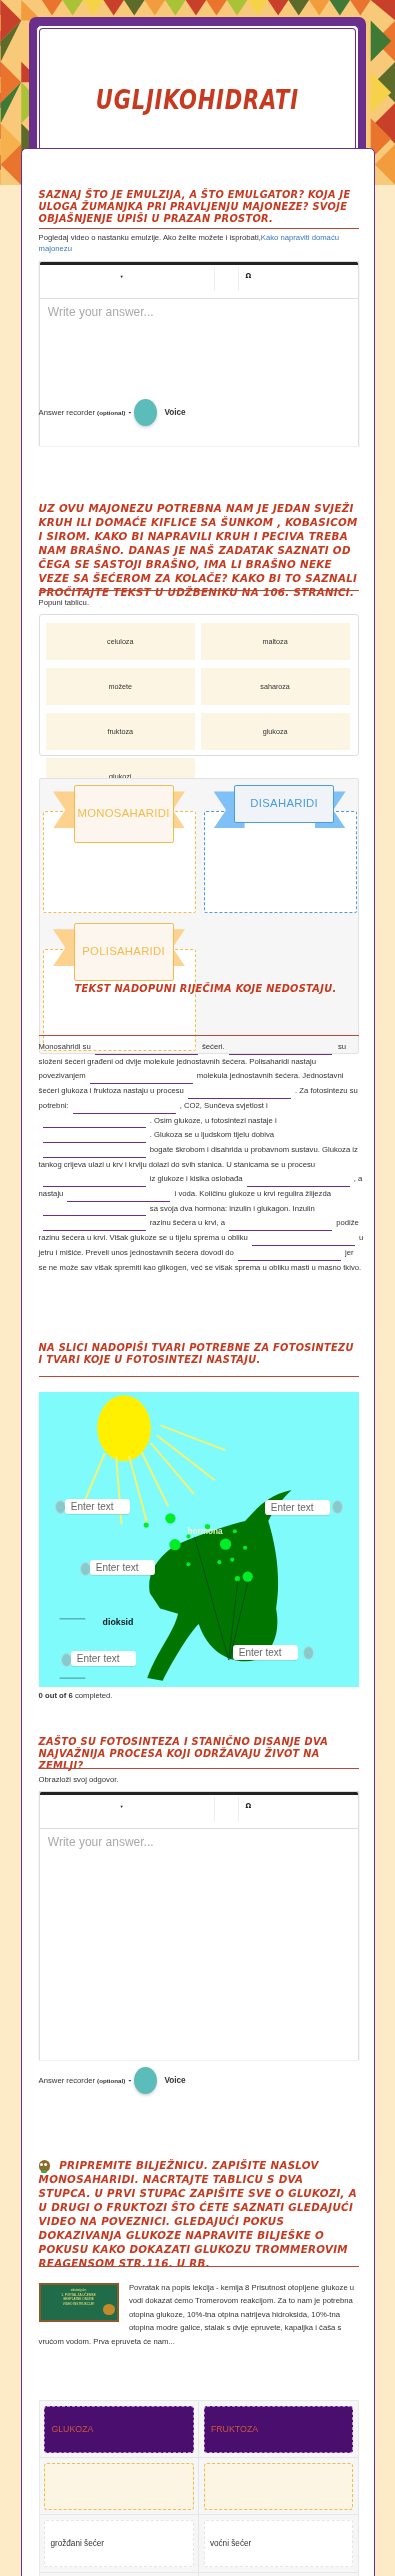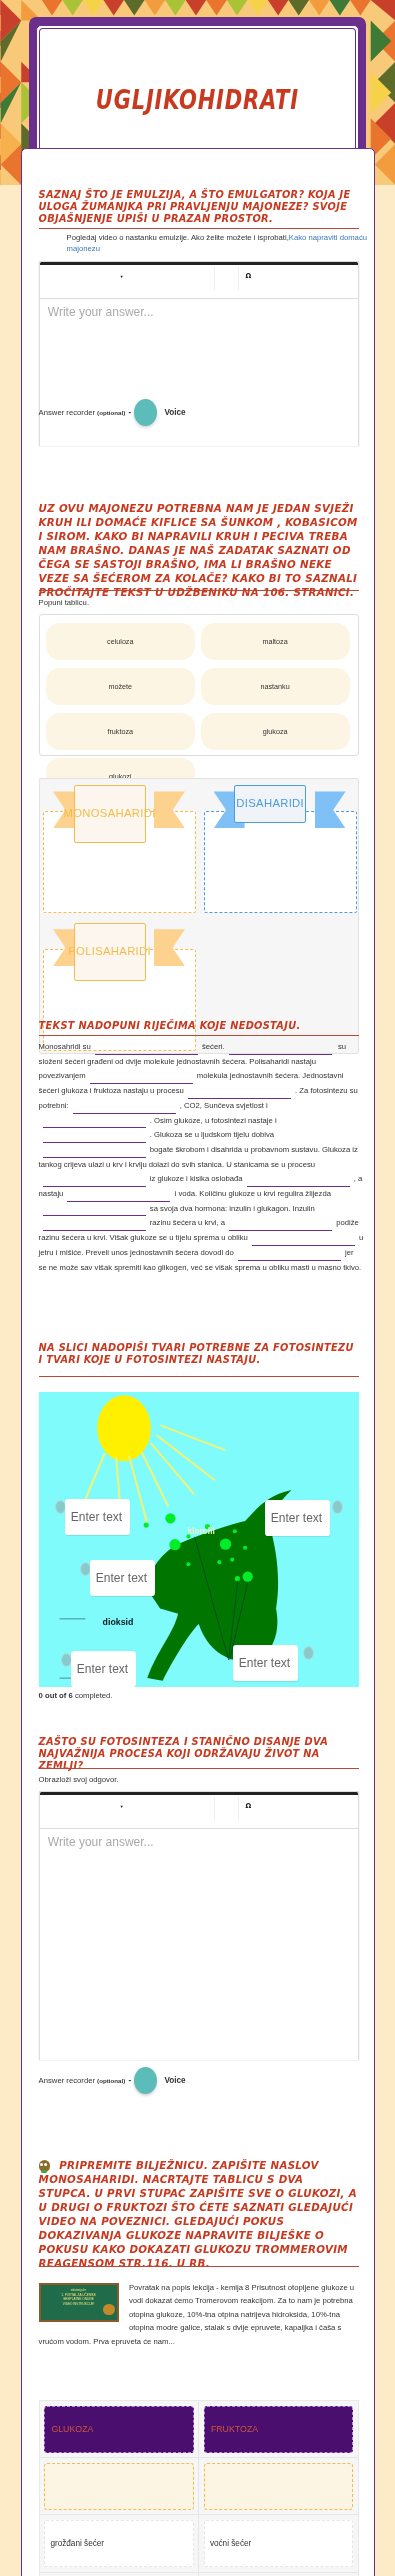--- a/index.html
+++ b/index.html
@@ -31,35 +31,35 @@
   .editor .toolbar .omega{position:absolute;left:206px;top:7.2px;font-size:6.7px;font-weight:bold;color:#222;}
   .editor textarea{display:block;width:100%;border:none;resize:none;padding:6.2px 8.2px;font-family:"Liberation Sans",sans-serif;font-size:12px;color:#333;background:#fff;outline:none;}
   .editor textarea::placeholder{color:#aaa;}
   .recorder{position:absolute;left:17px;height:20.6px;display:flex;align-items:center;font-family:"Liberation Sans",sans-serif;}
   .recorder .lbl{font-weight:normal;font-size:7.7px;color:#333;}
   .recorder .opt{font-weight:bold;font-size:6.2px;color:#333;margin-left:2.1px;}
   .recorder .dash{font-weight:bold;margin:0 3.1px;}
   .recorder .mic{width:23px;height:27px;border-radius:50%;background:#5cbcb9;box-shadow:0 1.5px 3.1px rgba(0,0,0,.2);}
   .recorder .voice{font-weight:bold;font-size:8.2px;margin-left:7.2px;color:#333;}
   .wordbank{position:absolute;left:17px;width:320px;height:142px;border:0.5px solid #ddd;border-radius:3.1px;background:#fff;}
-  .chip{position:absolute;width:149px;height:37px;background:#fdf5e3;border-radius:14px;display:flex;align-items:center;justify-content:center;font-family:"Liberation Sans",sans-serif;font-size:7.2px;color:#333;}
+  .chip{position:absolute;width:149px;height:37px;background:#fdf5e3;border-radius:0;display:flex;align-items:center;justify-content:center;font-family:"Liberation Sans",sans-serif;font-size:7.2px;color:#333;}
   .cats{position:absolute;left:17px;width:320px;height:276px;background:#f6f6f6;border:0.5px solid #e2e2e2;border-radius:2.1px;}
   .zone{position:absolute;width:153px;height:102px;background:#fff;border:1px dashed #f3bc4a;border-radius:2.1px;}
   .zone.blue{border-color:#4a9be0;}
   .ribbon{position:absolute;width:132px;height:38px;}
   .ribbon .wing{position:absolute;top:6.2px;width:31px;height:37px;background:#fcd28e;}
   .ribbon .wing.l{left:0;clip-path:polygon(0 0,100% 0,100% 100%,0 100%,40% 50%);}
   .ribbon .wing.r{right:0;clip-path:polygon(0 0,100% 0,60% 50%,100% 100%,0 100%);}
   .ribbon.blue .wing{background:#7fc0f6;}
-  .ribbon .plate{position:absolute;left:20.6px;top:0;width:72px;height:58px;background:#fcf6ee;border:1px solid #f3bc4a;border-radius:2.1px;display:flex;align-items:center;justify-content:center;text-align:center;font-family:"Liberation Sans",sans-serif;font-size:11.3px;color:#f3bc4a;line-height:21.6px;padding:0 2px;letter-spacing:0.3px;}
+  .ribbon .plate{position:absolute;left:20.6px;top:0;width:100px;height:58px;background:#fcf6ee;border:1px solid #f3bc4a;border-radius:2.1px;display:flex;align-items:center;justify-content:center;text-align:center;font-family:"Liberation Sans",sans-serif;font-size:11.3px;color:#f3bc4a;line-height:21.6px;padding:0 2px;letter-spacing:0.3px;}
   .ribbon.blue .plate{height:38px;background:#f0f4f8;border-color:#4a9be0;color:#4a9be0;}
   .cloze{position:absolute;left:17px;width:325px;font-family:"Liberation Sans",sans-serif;font-size:7.7px;line-height:14.7px;color:#333;}
   .blank{display:inline-block;width:103px;height:10.3px;border-bottom:0.8px solid #6a2f8d;vertical-align:bottom;margin:0 4.1px;}
   .photo{position:absolute;left:17px;width:320px;height:295px;background:#80fbfb;overflow:hidden;}
-  .label-box{position:absolute;height:36px;background:#fff;border-radius:3.1px;display:flex;align-items:center;padding-left:6.2px;font-family:"Liberation Sans",sans-serif;font-size:12px;color:#666;box-shadow:0 0.5px 1px rgba(0,0,0,.1);}
+  .label-box{position:absolute;height:15px;background:#fff;border-radius:3.1px;display:flex;align-items:center;padding-left:6.2px;font-family:"Liberation Sans",sans-serif;font-size:10px;color:#666;box-shadow:0 0.5px 1px rgba(0,0,0,.1);}
   .dot{position:absolute;width:11.3px;height:14.4px;border-radius:50%;background:#88c9cc;border:1px solid #a8dde0;}
   .progress{position:absolute;left:17px;font-family:"Liberation Sans",sans-serif;font-size:7.7px;color:#333;}
   .progress b{font-weight:bold;}
   .owl{display:inline-block;width:11.3px;height:11.3px;border-radius:50%;background:#8a6d2a;position:relative;vertical-align:middle;margin-right:9.3px;}
   .owl::before{content:"";position:absolute;left:1.5px;top:2.6px;width:3.1px;height:3.1px;border-radius:50%;background:#fff;box-shadow:4.1px 0 0 #fff;}
   .owl::after{content:"";position:absolute;left:2.6px;bottom:-1px;width:6.2px;height:3.1px;background:#3da64a;border-radius:1.5px;}
   .preview{position:absolute;left:17px;width:320px;font-family:"Liberation Sans",sans-serif;font-size:7.7px;line-height:13.4px;color:#333;}
   .thumb{float:left;width:80px;height:39px;background:#1f6b4a;border:2.1px solid #8b5a2b;margin:2.1px 10.3px 2.1px 0;position:relative;font-size:3.1px;color:#f6e27a;text-align:center;padding-top:3.1px;line-height:4.6px;}
   .thumb .owl-s{position:absolute;right:2.1px;bottom:5.2px;width:11.3px;height:11.3px;border-radius:50%;background:#c28a2a;}
   .table{position:absolute;left:17px;width:320px;background:#f6f6f6;border:0.5px solid #e8e8e8;}
@@ -118,21 +118,21 @@
 <div class="header-card">
   <div class="header-inner">
     <div class="main-title">UGLJIKOHIDRATI</div>
   </div>
 </div>
 
 <div class="main-card">
 
   <div class="sec q-title" style="top:40px;">Saznaj što je emulzija, a što emulgator? Koja je uloga žumanjka pri pravljenju majoneze?  Svoje objašnjenje upiši u prazan prostor.</div>
   <div class="divider" style="top:79px;"></div>
-  <div class="sec desc" style="top:83px;margin-left:28px;">
+  <div class="sec desc" style="top:83px;">
     <span>Pogledaj video o nastanku emulzije. Ako želite možete i isprobati,</span><a href="#">Kako napraviti domaću majonezu</a>
   </div>
   <div class="editor" style="top:112px;height:185px;">
     <div class="bar"></div>
     <div class="toolbar">
       <span class="caret">▾</span>
       <span class="sep1"></span>
       <span class="sep2"></span>
       <span class="omega">Ω</span>
     </div>
@@ -146,21 +146,21 @@
     <span class="voice">Voice</span>
   </div>
 
   <div class="sec q-title" style="top:352px;line-height:14px;font-size:10.3px;"> Uz ovu majonezu potrebna nam je jedan svježi kruh ili domaće kiflice sa šunkom , kobasicom i sirom. Kako bi napravili kruh i peciva treba nam brašno.  Danas je naš zadatak saznati od čega se sastoji brašno, ima li brašno neke veze sa šećerom za kolače? Kako bi to saznali pročitajte tekst u udžbeniku na 106. stranici.</div>
   <div class="divider" style="top:441px;"></div>
   <div class="sec desc" style="top:448px;">Popuni tablicu.</div>
   <div class="wordbank" style="top:465px;">
     <div class="chip" style="left:6.2px;top:7.7px;">celuloza</div>
     <div class="chip" style="left:161px;top:7.7px;">maltoza</div>
     <div class="chip" style="left:6.2px;top:53px;">možete</div>
-    <div class="chip" style="left:161px;top:53px;">nastanku</div>
+    <div class="chip" style="left:161px;top:53px;">saharoza</div>
     <div class="chip" style="left:6.2px;top:98px;">fruktoza</div>
     <div class="chip" style="left:161px;top:98px;">glukoza</div>
     <div class="chip" style="left:6.2px;top:143px;">glukozi</div>
   </div>
   <div class="cats" style="top:629px;">
     <div class="zone" style="left:3.1px;top:32px;"></div>
     <div class="ribbon" style="left:13.4px;top:6.2px;">
       <div class="wing l"></div>
       <div class="wing r"></div>
       <div class="plate">
@@ -180,21 +180,21 @@
       <div class="wing l"></div>
       <div class="wing r"></div>
       <div class="plate">
           <span>POLISAHARI</span>
           <br>
           <span>DI</span>
         </div>
     </div>
   </div>
 
-  <div class="sec q-title" style="top:871px;">Tekst nadopuni riječima koje nedostaju.</div>
+  <div class="sec q-title" style="top:834px;padding-left:36px;">Tekst nadopuni riječima koje nedostaju.</div>
   <div class="divider" style="top:886px;"></div>
   <div class="cloze" style="top:891px;">
     <span>Monosahridi su</span><span class="blank"></span><span>šećeri.</span><span class="blank"></span>
     <span>su složeni šećeri građeni od dvije molekule jednostavnih šećera. Polisaharidi nastaju povezivanjem</span><span class="blank"></span><span>molekula jednostavnih šećera. Jednostavni šećeri glukoza i fruktoza nastaju u procesu</span><span class="blank"></span><span>. Za fotosintezu su potrebni:</span><span class="blank"></span><span>, CO2, Sunčeva svjetlost i</span><span class="blank"></span><span>. Osim glukoze, u fotosintezi nastaje i</span><span class="blank"></span><span>. Glukoza se u ljudskom tijelu dobiva</span><span class="blank"></span><span>bogate škrobom i disahrida u probavnom sustavu. Glukoza iz tankog crijeva ulazi u krv i krvlju dolazi do svih stanica. U stanicama se u procesu</span><span class="blank"></span><span>iz glukoze i kisika oslobađa</span><span class="blank"></span><span>, a nastaju</span><span class="blank"></span><span>i voda. Količinu glukoze u krvi regulira žlijezda</span><span class="blank"></span><span>sa svoja dva hormona: inzulin i glukagon. Inzulin</span><span class="blank"></span><span>razinu šećera u krvi, a</span><span class="blank"></span><span>podiže razinu šećera u krvi. Višak glukoze se u tijelu sprema u obliku</span><span class="blank"></span><span>u jetru i mišiće. Preveli unos jednostavnih šećera dovodi do</span><span class="blank"></span><span>jer se ne može sav višak spremiti kao glikogen, već se višak sprema u obliku masti u masno tkivo.</span>
   </div>
 
   <div class="sec q-title" style="top:1193px;">Na slici nadopiši tvari potrebne za fotosintezu i tvari koje u fotosintezi nastaju.</div>
   <div class="divider" style="top:1227px;"></div>
   <div class="photo" style="top:1243px;">
     <svg width="320" height="295" viewBox="0 0 621 572">
@@ -225,21 +225,21 @@
         <circle cx="385" cy="362" r="5"></circle>
       </g>
       <g stroke="#0a2a3a" stroke-width="1">
         <line x1="302" y1="281" x2="368" y2="520"></line>
         <line x1="386" y1="365" x2="368" y2="520"></line>
         <line x1="405" y1="370" x2="370" y2="520"></line>
         <line x1="40" y1="440" x2="90" y2="440"></line>
         <line x1="40" y1="555" x2="90" y2="555"></line>
       </g>
     </svg>
-    <div style="position:absolute;left:149px;top:135px;font-family:'Liberation Sans',sans-serif;font-weight:bold;font-size:8.2px;color:#e8f5c8;">klorofil</div>
+    <div style="position:absolute;left:149px;top:135px;font-family:'Liberation Sans',sans-serif;font-weight:bold;font-size:8.2px;color:#e8f5c8;">hormona</div>
     <div style="position:absolute;left:64px;top:225px;font-family:'Liberation Sans',sans-serif;font-weight:bold;font-size:8.8px;color:#0a1a22;">dioksid</div>
 
     <div class="dot" style="left:16.5px;top:108px;"></div>
     <div class="label-box" style="left:26px;top:107px;width:65px;">Enter text</div>
 
     <div class="dot" style="left:293px;top:108px;"></div>
     <div class="label-box" style="left:226px;top:108px;width:65px;">Enter text</div>
 
     <div class="dot" style="left:41px;top:170px;"></div>
     <div class="label-box" style="left:51px;top:168px;width:65px;">Enter text</div>

